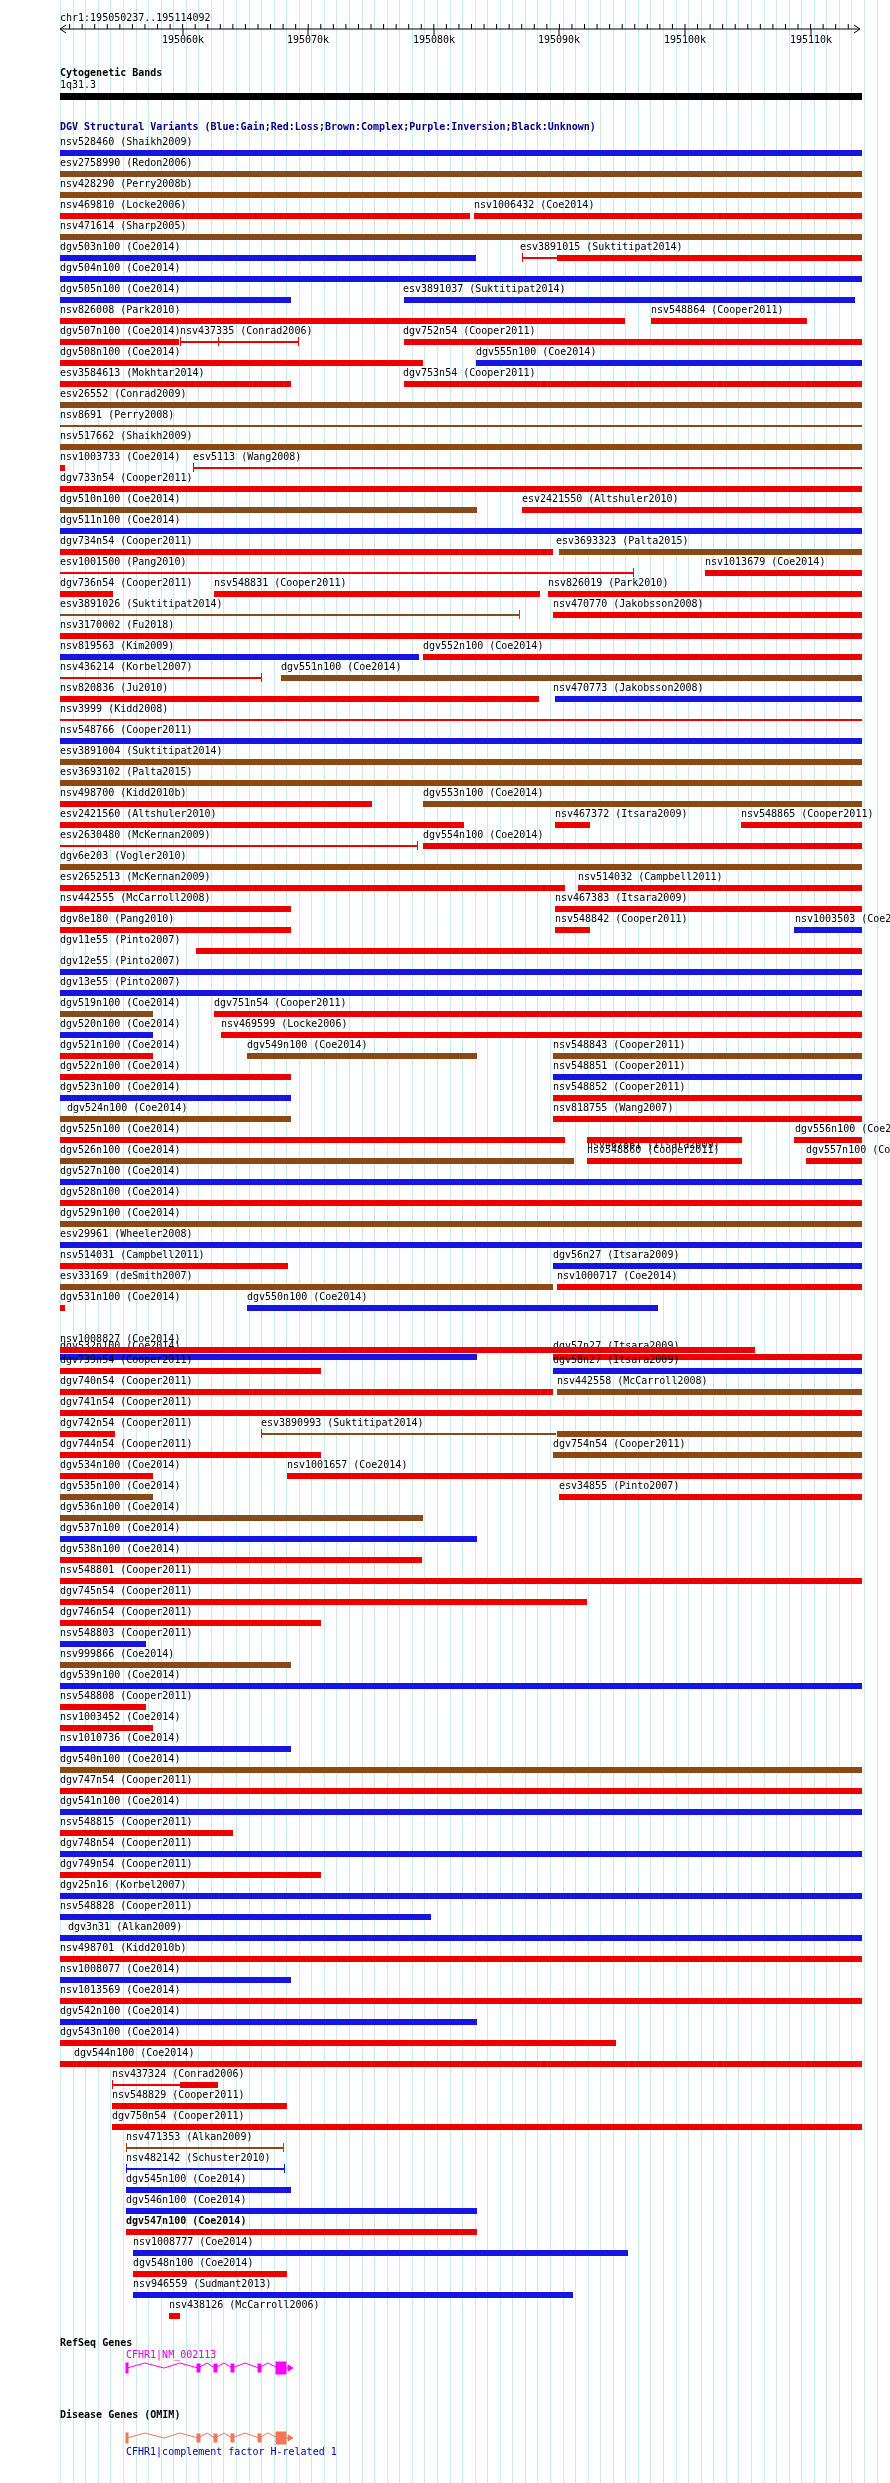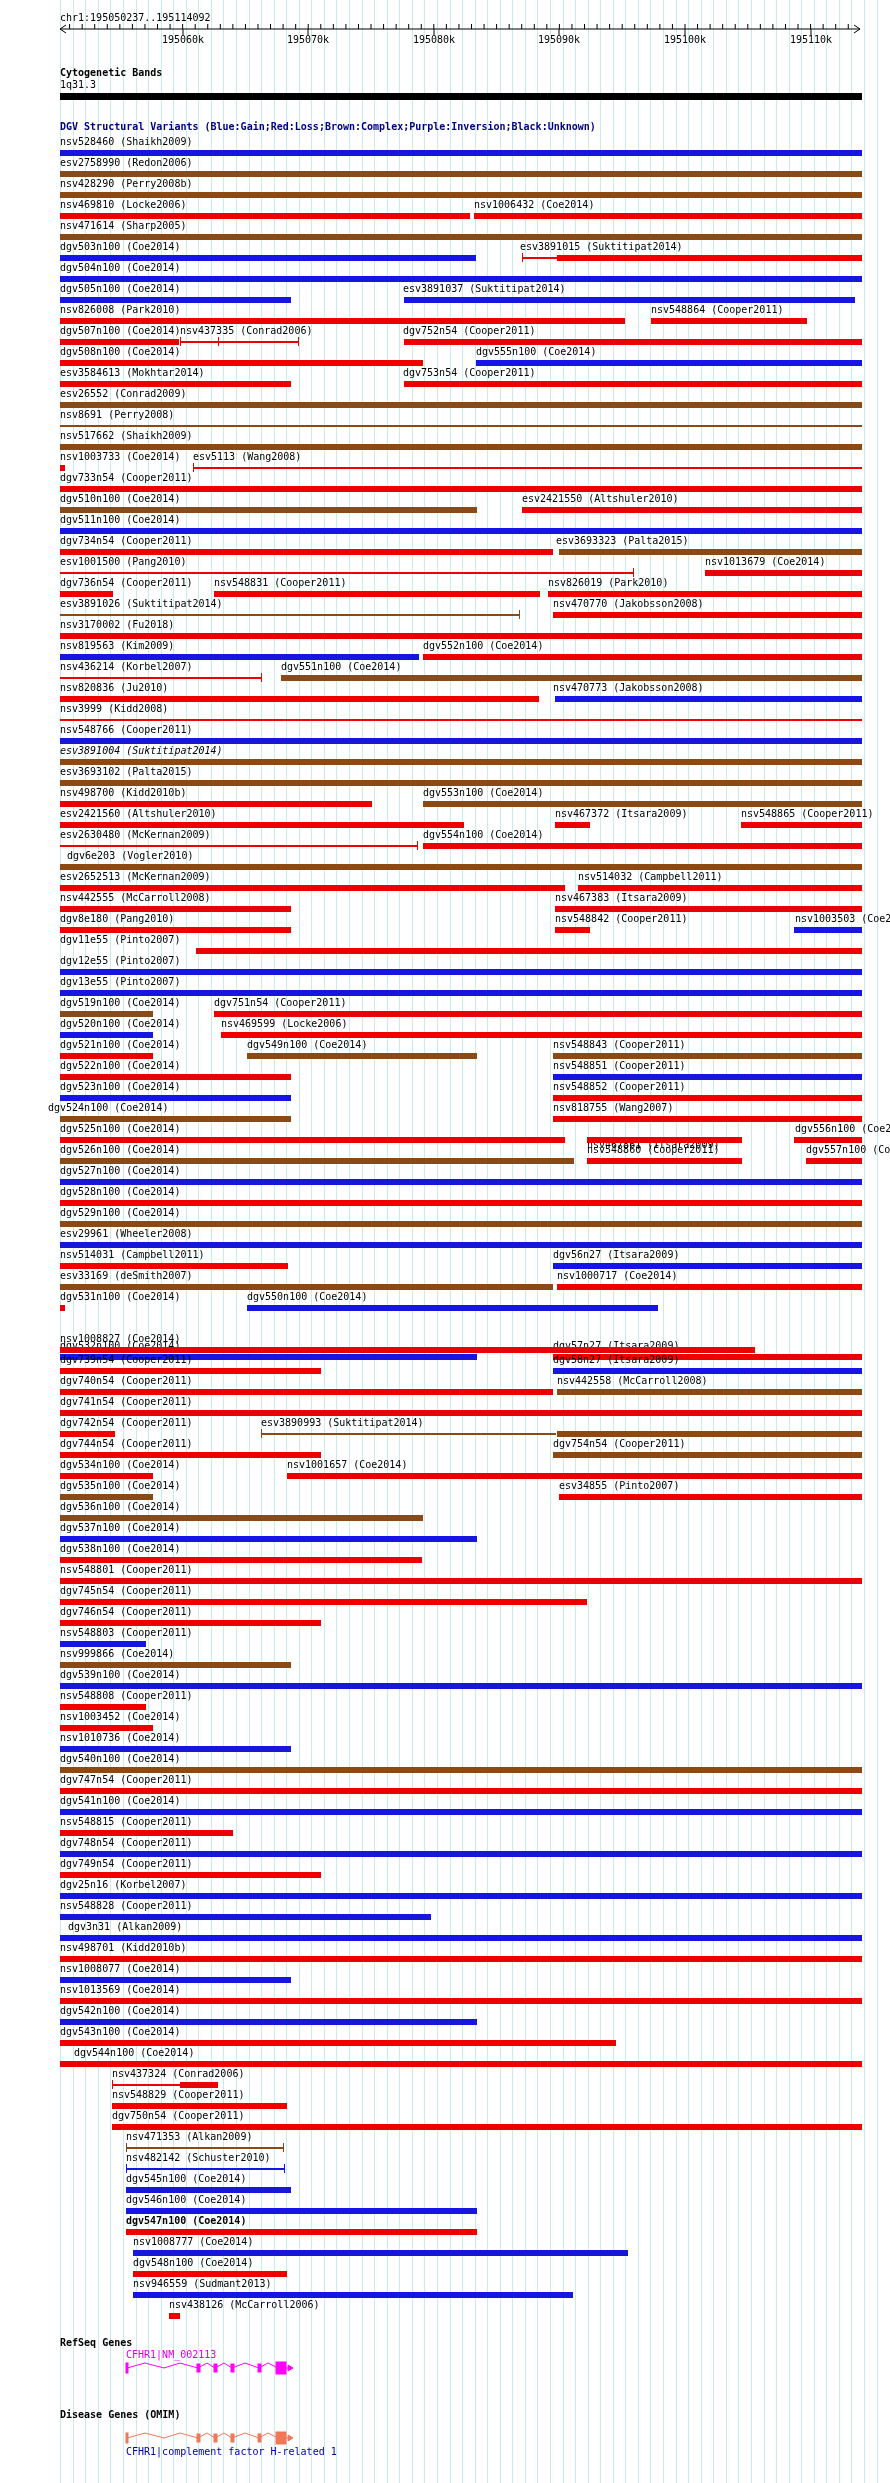--- a/index.html
+++ b/index.html
@@ -347,21 +347,21 @@
     </div>
     <div class="row" style="top: 703px;">
       <span class="vlabel" style="left: 60px;">nsv3999 (Kidd2008)</span>
       <div class="thin c-red" style="left: 60px; width: 802px;"></div>
     </div>
     <div class="row" style="top: 724px;">
       <span class="vlabel" style="left: 60px;">nsv548766 (Cooper2011)</span>
       <div class="bar c-blue" style="left: 60px; width: 802px;"></div>
     </div>
     <div class="row" style="top: 745px;">
-      <span class="vlabel" style="left: 60px; font-style: italic;">esv3891004 (Suktitipat2014)</span>
+      <span class="vlabel" style="left: 60px;">esv3891004 (Suktitipat2014)</span>
       <div class="bar c-brown" style="left: 60px; width: 802px;"></div>
     </div>
     <div class="row" style="top: 766px;">
       <span class="vlabel" style="left: 60px;">esv3693102 (Palta2015)</span>
       <div class="bar c-brown" style="left: 60px; width: 802px;"></div>
     </div>
     <div class="row" style="top: 787px;">
       <span class="vlabel" style="left: 60px;">nsv498700 (Kidd2010b)</span>
       <span class="vlabel" style="left: 423px;">dgv553n100 (Coe2014)</span>
       <div class="bar c-red" style="left: 60px; width: 312px;"></div>
@@ -376,21 +376,21 @@
       <div class="bar c-red" style="left: 741px; width: 121px;"></div>
     </div>
     <div class="row" style="top: 829px;">
       <span class="vlabel" style="left: 60px;">esv2630480 (McKernan2009)</span>
       <span class="vlabel" style="left: 423px;">dgv554n100 (Coe2014)</span>
       <div class="thin c-red" style="left: 60px; width: 357px;"></div>
       <div class="tick c-red" style="left: 417px;"></div>
       <div class="bar c-red" style="left: 423px; width: 439px;"></div>
     </div>
     <div class="row" style="top: 850px;">
-      <span class="vlabel" style="left: 60px; padding-left: 7px;">dgv6e203 (Vogler2010)</span>
+      <span class="vlabel" style="left: 60px;">dgv6e203 (Vogler2010)</span>
       <div class="bar c-brown" style="left: 60px; width: 802px;"></div>
     </div>
     <div class="row" style="top: 871px;">
       <span class="vlabel" style="left: 60px;">esv2652513 (McKernan2009)</span>
       <span class="vlabel" style="left: 578px;">nsv514032 (Campbell2011)</span>
       <div class="bar c-red" style="left: 60px; width: 505px;"></div>
       <div class="bar c-red" style="left: 578px; width: 284px;"></div>
     </div>
     <div class="row" style="top: 892px;">
       <span class="vlabel" style="left: 60px;">nsv442555 (McCarroll2008)</span>
@@ -444,21 +444,21 @@
       <div class="bar c-red" style="left: 60px; width: 231px;"></div>
       <div class="bar c-blue" style="left: 553px; width: 309px;"></div>
     </div>
     <div class="row" style="top: 1081px;">
       <span class="vlabel" style="left: 60px;">dgv523n100 (Coe2014)</span>
       <span class="vlabel" style="left: 553px;">nsv548852 (Cooper2011)</span>
       <div class="bar c-blue" style="left: 60px; width: 231px;"></div>
       <div class="bar c-red" style="left: 553px; width: 309px;"></div>
     </div>
     <div class="row" style="top: 1102px;">
-      <span class="vlabel" style="left: 48px;">dgv524n100 (Coe2014)</span>
+      <span class="vlabel" style="left: 67px;">dgv524n100 (Coe2014)</span>
       <span class="vlabel" style="left: 553px;">nsv818755 (Wang2007)</span>
       <div class="bar c-brown" style="left: 60px; width: 231px;"></div>
       <div class="bar c-red" style="left: 553px; width: 309px;"></div>
     </div>
     <div class="row" style="top: 1123px;">
       <span class="vlabel" style="left: 60px;">dgv525n100 (Coe2014)</span>
       <span class="vlabel" style="left: 587px; margin-top: 16px;">nsv467861 (Itsara2009)</span>
       <span class="vlabel" style="left: 795px;">dgv556n100 (Coe2014)</span>
       <div class="bar c-red" style="left: 60px; width: 505px;"></div>
       <div class="bar c-red" style="left: 587px; width: 155px;"></div>

